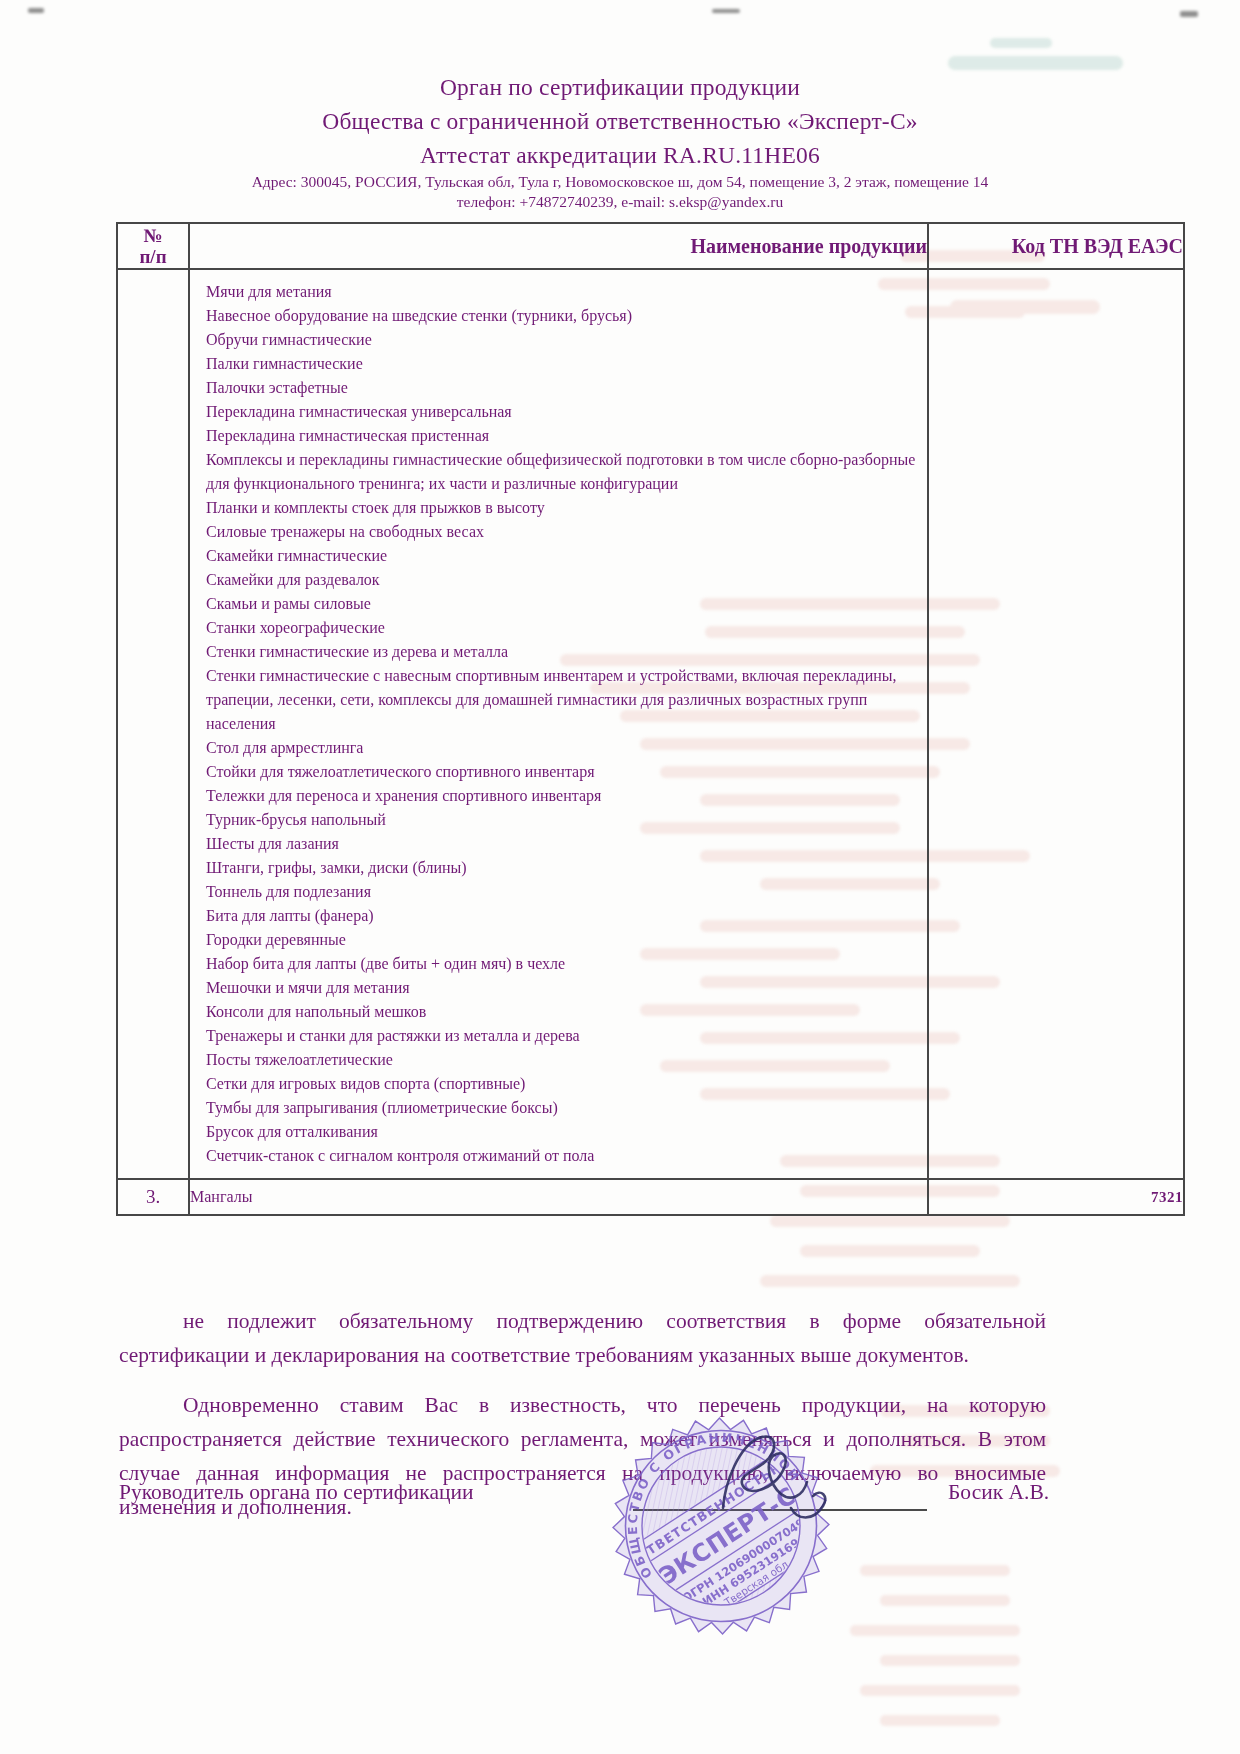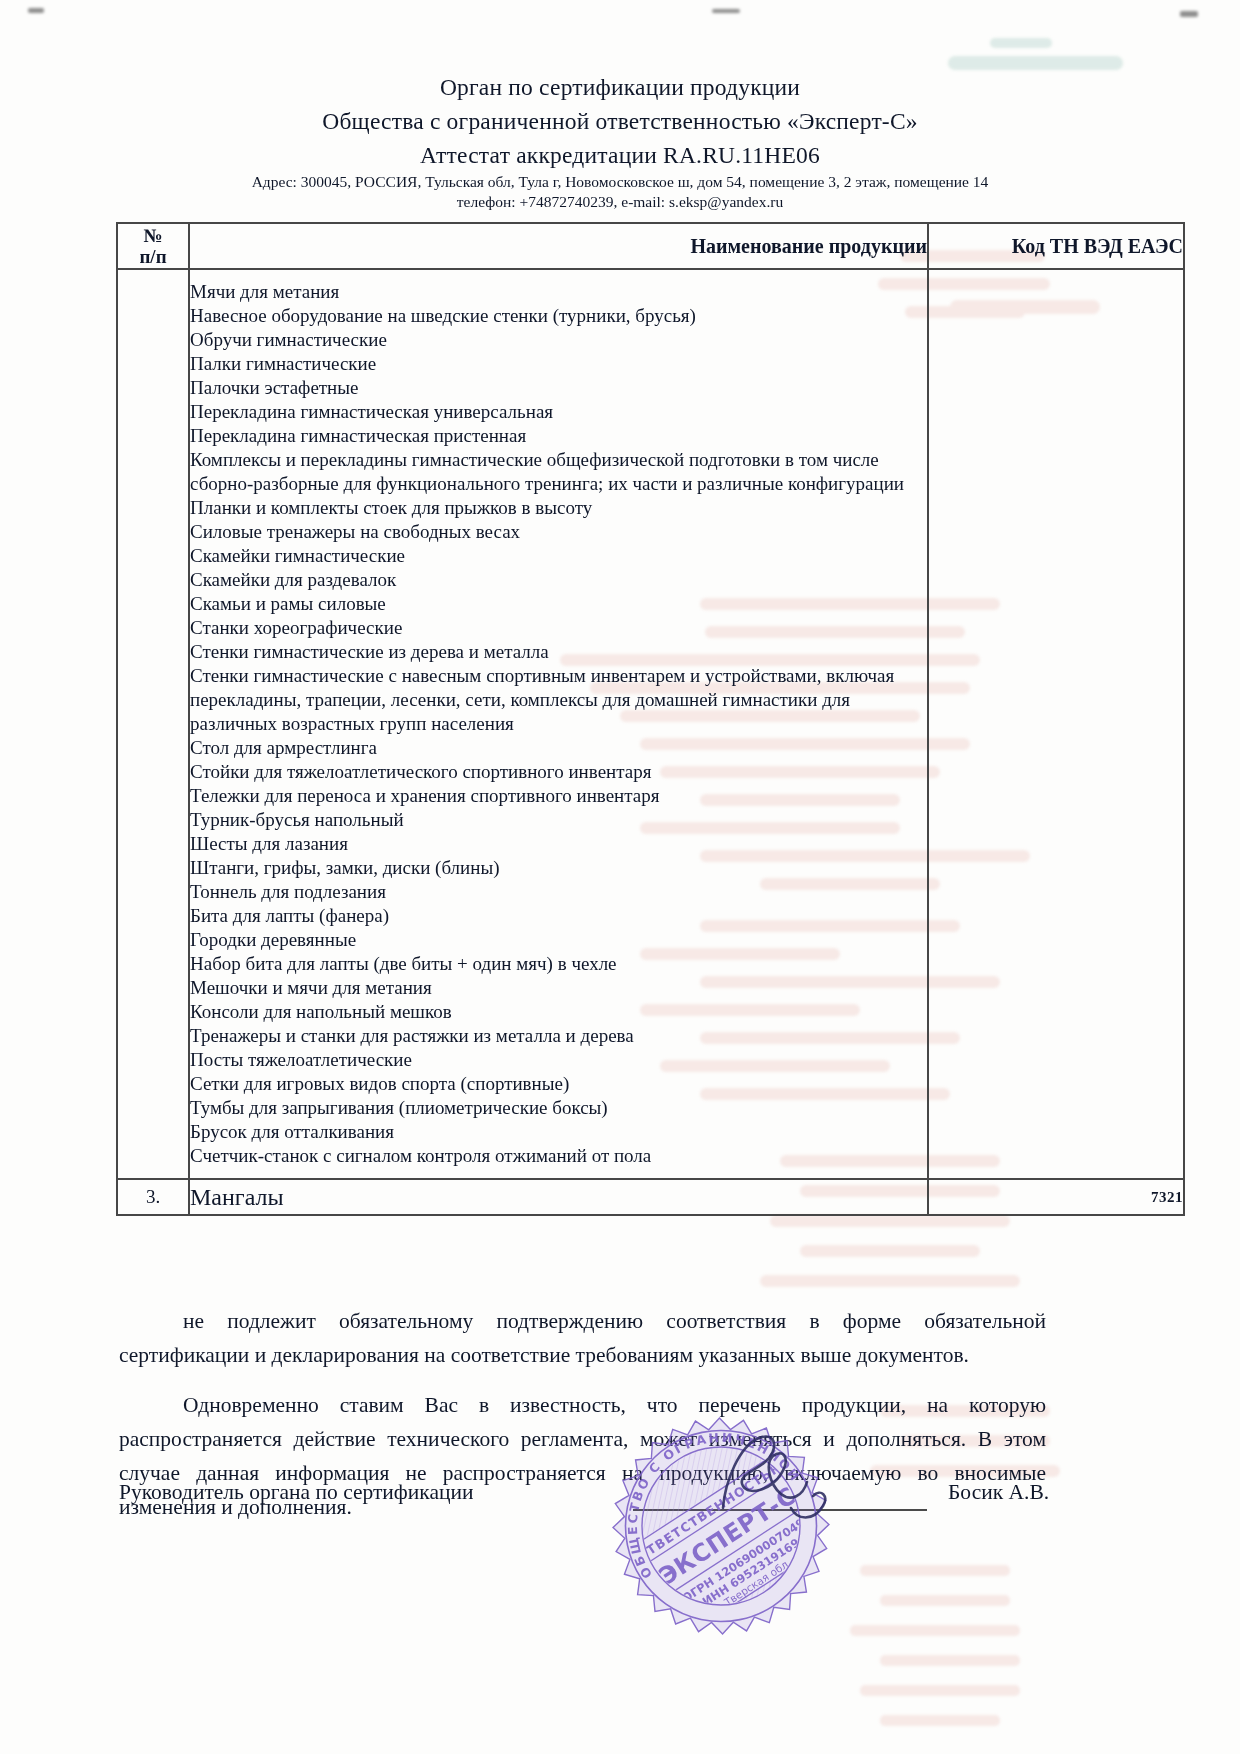--- a/index.html
+++ b/index.html
@@ -1,19 +1,19 @@
 <!DOCTYPE html>
 <html lang="ru"><head>
 <meta charset="utf-8">
 <style>
   html,body{margin:0;padding:0;background:#ffffff;}
   .page{
     position:relative; width:1240px; height:1754px; margin:0 auto;
     background:#fdfdfc; overflow:hidden;
-    font-family:"Liberation Serif", serif; color:#0f172a;
+    font-family:"Liberation Serif", serif; color:#701a75;
     --stamp-color:#7e63c8; --ink-color:#2a2a5e;
   }
   
   .doc-header{position:absolute; top:70px; left:0; width:100%; text-align:center;}
   .doc-header .h-line{font-size:23.5px; line-height:34px; letter-spacing:.2px;}
   .doc-header .h-small{font-size:15.5px; line-height:20px;}
   
   table.products{
     position:absolute; left:116px; top:222px; width:1069px;
     border-collapse:collapse; table-layout:fixed;
@@ -21,24 +21,24 @@
   table.products th, table.products td{
     border:2px solid #474747; padding:0; vertical-align:middle;
   }
   th.col-num{white-space:pre-line; font-size:19px; font-weight:bold; text-align:center; line-height:21px;}
   th.col-name,th.col-code{font-size:20px; font-weight:bold; text-align:right;}
   tr.head-row th{height:44px;}
   td.products-cell{
     vertical-align:top; height:908px; overflow:hidden;
     padding:3px 8px 0 14px;
   }
-  .pitem{font-size:19px; line-height:24px;}
+  .pitem{font-size:16px; line-height:24px;margin-left:16px;}
   tr.mangaly-row td{height:34px;}
   td.cell-num{text-align:center; font-size:19px;}
-  td.cell-name{padding-left:14px; font-size:24px;}
+  td.cell-name{padding-left:14px; font-size:16px;}
   td.cell-code{text-align:right; font-size:15px; font-weight:bold; letter-spacing:.5px;}
   
   .body-text{position:absolute; left:103px; top:1288px; width:959px;}
   .body-text p{
     margin:16px; text-align:justify; text-indent:64px;
     font-size:21.5px; line-height:34px;
   }
   
   .sig-role{position:absolute; left:119px; top:1480px; font-size:21.5px;}
   .sig-name{position:absolute; left:948px; top:1480px; font-size:21.5px;}

